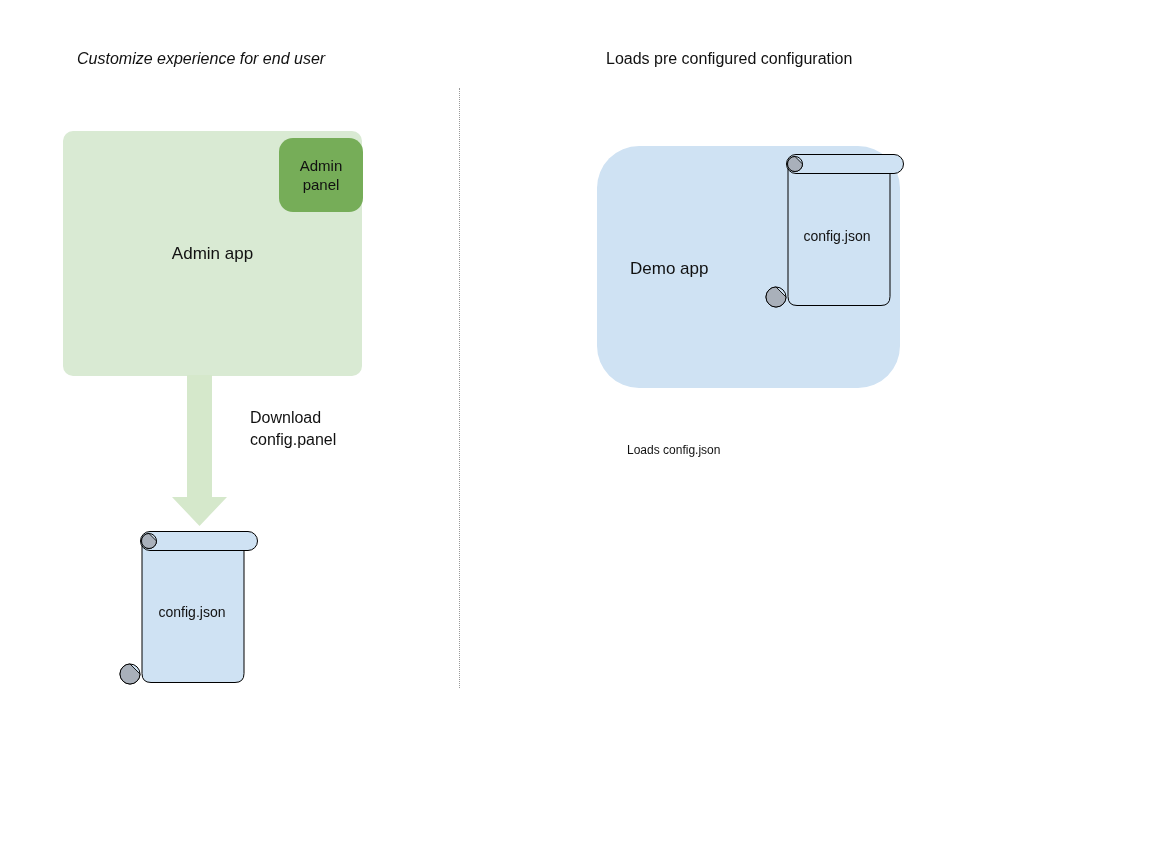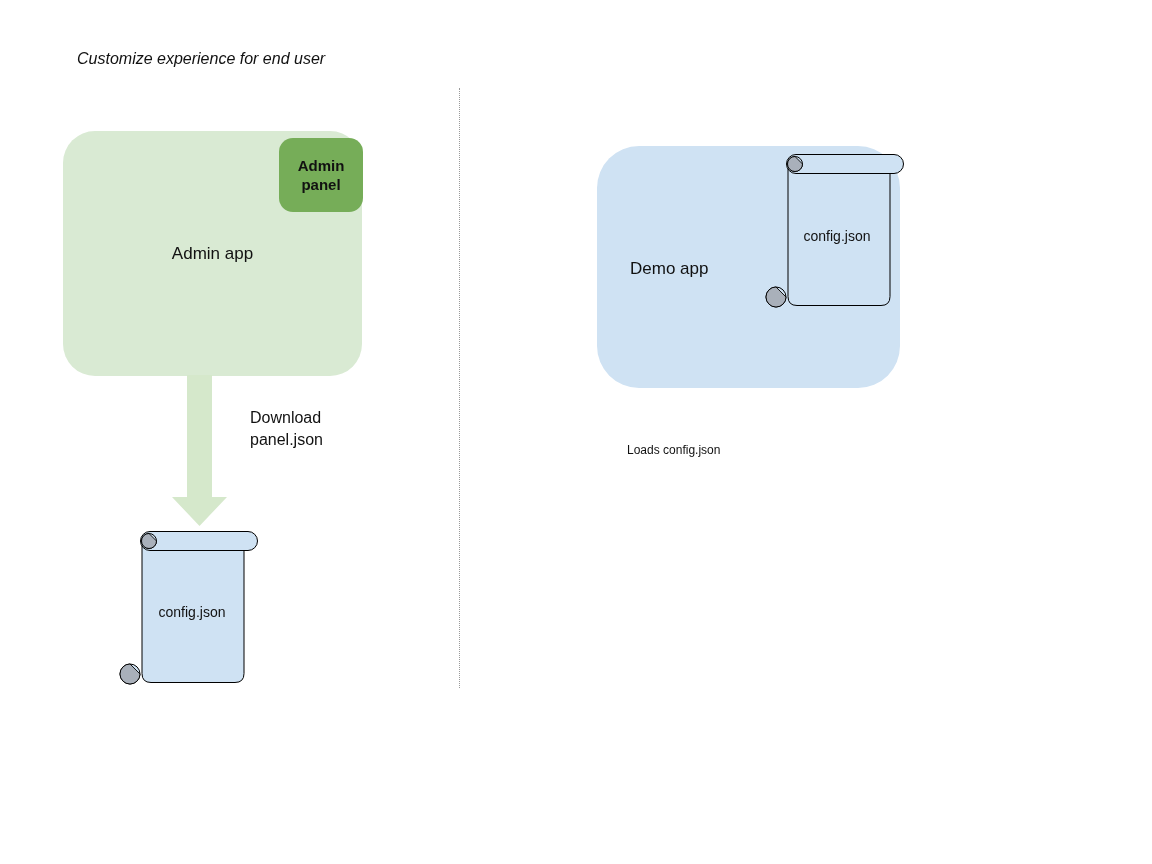--- a/index.html
+++ b/index.html
@@ -29,32 +29,31 @@
     left: 459px;
     top: 88px;
     height: 600px;
     width: 0;
     border-left: 1px dotted #999999;
   }
   .admin-app-box {
     left: 63px; top: 131px;
     width: 299px; height: 245px;
     background: #d9ead3;
-    border-radius: 32px;
+    border-radius: 10px;
     display: flex; align-items: center; justify-content: center;
   }
   .admin-app-box .app-label { font-size: 17px; }
   .admin-panel-box {
     left: 279px; top: 138px;
     width: 84px; height: 74px;
     background: #76ad58;
     border-radius: 14px;
     display: flex; align-items: center; justify-content: center;
     text-align: center;
-    font-weight: bold;
   }
   .admin-panel-box .panel-label {
     font-size: 15px;
     line-height: 19px;
     width: 60px;
   }
   .demo-app-box {
     left: 597px; top: 146px;
     width: 303px; height: 242px;
     background: #cfe2f3;
@@ -106,36 +105,37 @@
 
       <circle cx="12" cy="145" r="10" fill="#cfe2f3" stroke="#000000" stroke-width="1"></circle>
       <path d="M12 135 A10 10 0 1 0 22 145 Z" fill="#a9b0ba" stroke="#000000" stroke-width="0.9"></path>
     </g>
   </defs>
 </svg>
 
 <div class="canvas">
 
   <div class="abs title left-title">Customize experience for end user</div>
+  <div class="abs title right-title">Loads pre configured configuration</div>
 
   <div class="abs divider"></div>
 
   <div class="abs admin-app-box">
     <span class="app-label">Admin app</span>
   </div>
 
   <div class="abs admin-panel-box">
     <span class="panel-label">Admin panel</span>
   </div>
 
   <svg class="abs arrow-svg" width="70" height="155" viewBox="0 0 70 155">
     <polygon points="22,0 47,0 47,122 62,122 34.5,151 7,122 22,122" fill="#d5e8cb"></polygon>
   </svg>
   <div class="abs arrow-label">Download
-panel.json</div>
+config.panel</div>
 
   <svg class="abs scroll-svg-left" width="142" height="158" viewBox="0 0 142 158">
     <use href="#scroll-shape-def"></use>
   </svg>
   <div class="abs scroll-label scroll-label-left">config.json</div>
 
   <div class="abs demo-app-box"></div>
   <div class="abs demo-app-label">Demo app</div>
 
   <svg class="abs scroll-svg-right" width="142" height="158" viewBox="0 0 142 158">

